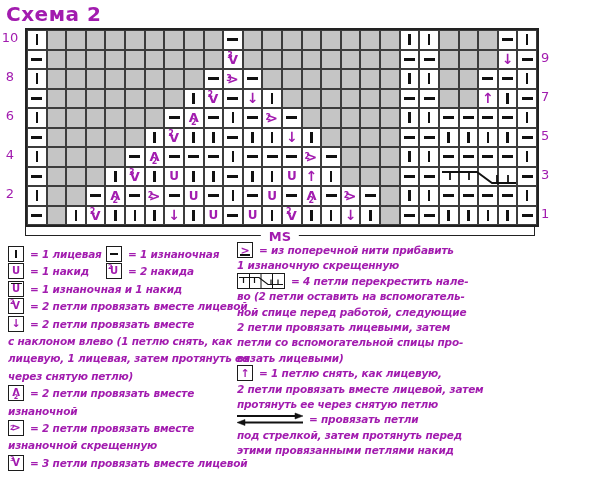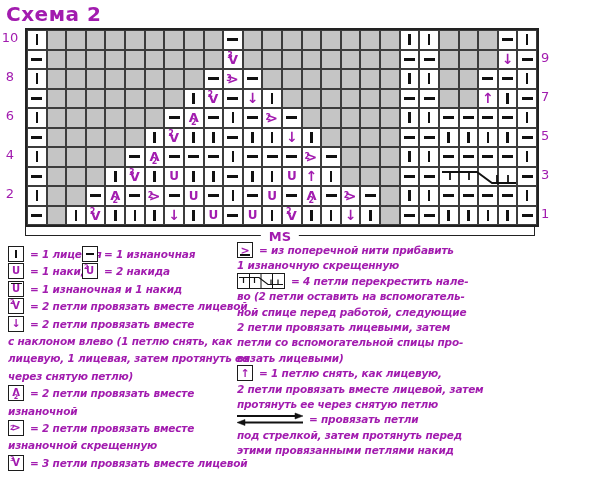--- a/index.html
+++ b/index.html
@@ -33,21 +33,21 @@
   .ms-label{position:absolute;left:50%;bottom:-9px;transform:translateX(-50%);
             background:#fff;padding:0 8px;font-size:13px;font-weight:bold;}
   
   .lcol{position:absolute;left:8px;top:246px;width:228px;font-style:italic;font-weight:bold;
         font-size:10.5px;letter-spacing:-0.2px;white-space:nowrap;}
   .rcol{position:absolute;left:237px;top:243px;width:361px;font-style:italic;font-weight:bold;
         font-size:10.5px;letter-spacing:-0.2px;white-space:nowrap;}
   .lline{position:relative;height:17.4px;line-height:17.4px;}
   .rcol .lline{height:15.4px;line-height:15.4px;}
   .ltext{margin-left:6px;}
-  .item2{position:absolute;left:74px;top:0;text-align:right;}
+  .item2{position:absolute;left:98px;top:0;text-align:right;}
   .lcont{}
   .lbox{display:inline-flex;width:14px;height:14px;border:1.5px solid #1c1c1c;box-sizing:content-box;
         align-items:center;justify-content:center;position:relative;background:#fff;vertical-align:middle;
         font-style:normal;flex:none;overflow:visible;margin-top:-2px;}
   .lbox .bar-v{width:2px;height:8px;}
   .lbox .bar-h{width:8px;height:2px;}
   .lbox .g-u{font-size:10px;}
   .lbox .g-v{font-size:10px;}
   .lbox .g-ar{font-size:11px;}
   .lbox .g-gt{font-size:11px;}

